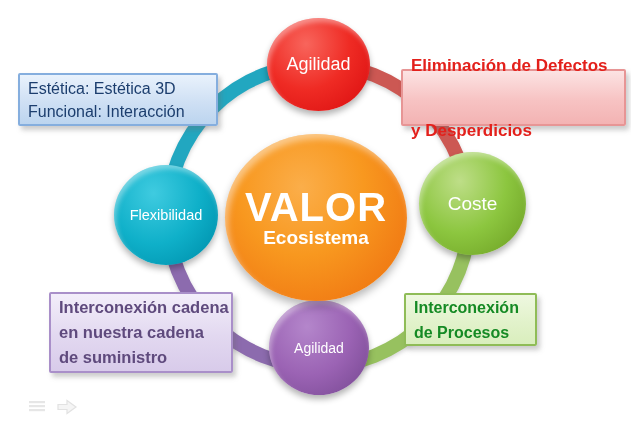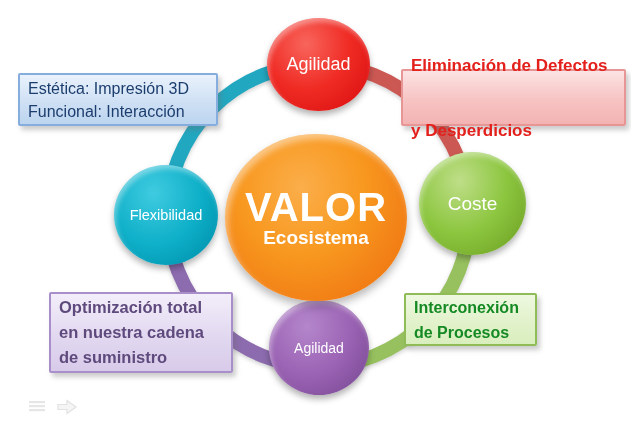--- a/index.html
+++ b/index.html
@@ -80,31 +80,31 @@
   <svg class="ring" width="631" height="426" viewBox="0 0 631 426">
     <g style="filter: drop-shadow(0 2px 2px rgba(0,0,0,0.18));">
       <path d="M167.5 215.5 A151 151 0 0 1 318.5 64.5" stroke="#22a7c0"></path>
       <path d="M318.5 64.5 A151 151 0 0 1 469.5 215.5" stroke="#cc5853"></path>
       <path d="M469.5 215.5 A151 151 0 0 1 318.5 366.5" stroke="#97c15f"></path>
       <path d="M318.5 366.5 A151 151 0 0 1 167.5 215.5" stroke="#8c6bae"></path>
     </g>
   </svg>
 
   <div class="callout callout-estetica">
-    <div><span class="b">Estética:</span> <span>Impresión 3D</span></div>
+    <div><span class="b">Estética:</span> <span>Estética 3D</span></div>
     <div><span class="b">Funcional:</span> <span>Interacción</span></div>
   </div>
 
   <div class="callout callout-eliminacion">
     <div>Eliminación de Defectos</div>
     <div>y Desperdicios</div>
   </div>
 
   <div class="callout callout-interconexion">
-    <div>Optimización total</div>
+    <div>Interconexión cadena</div>
     <div>en nuestra cadena</div>
     <div>de suministro</div>
   </div>
 
   <div class="callout callout-optimizacion">
     <div>Interconexión</div>
     <div>de Procesos</div>
   </div>
 
   <div class="node node-calidad">

